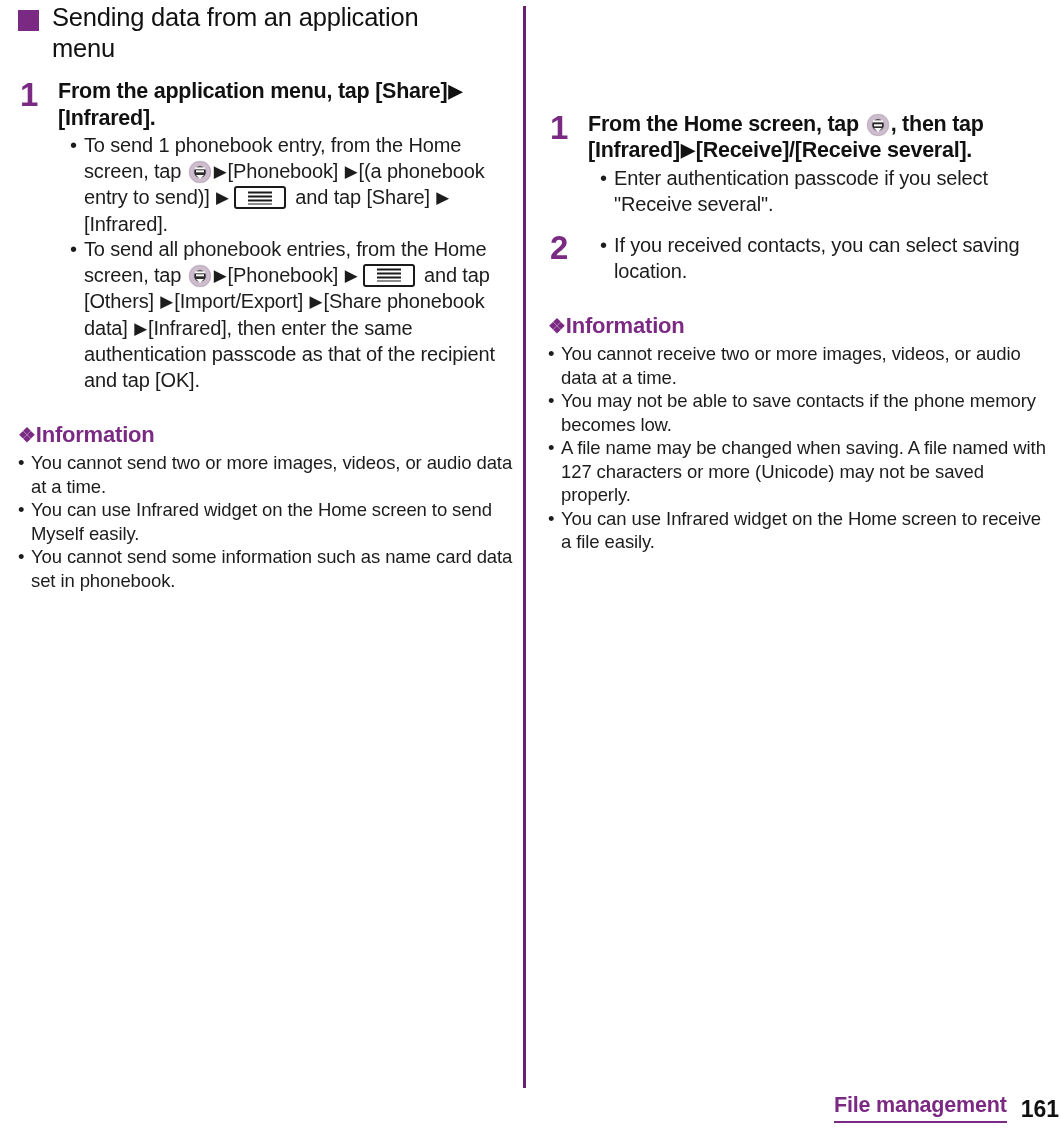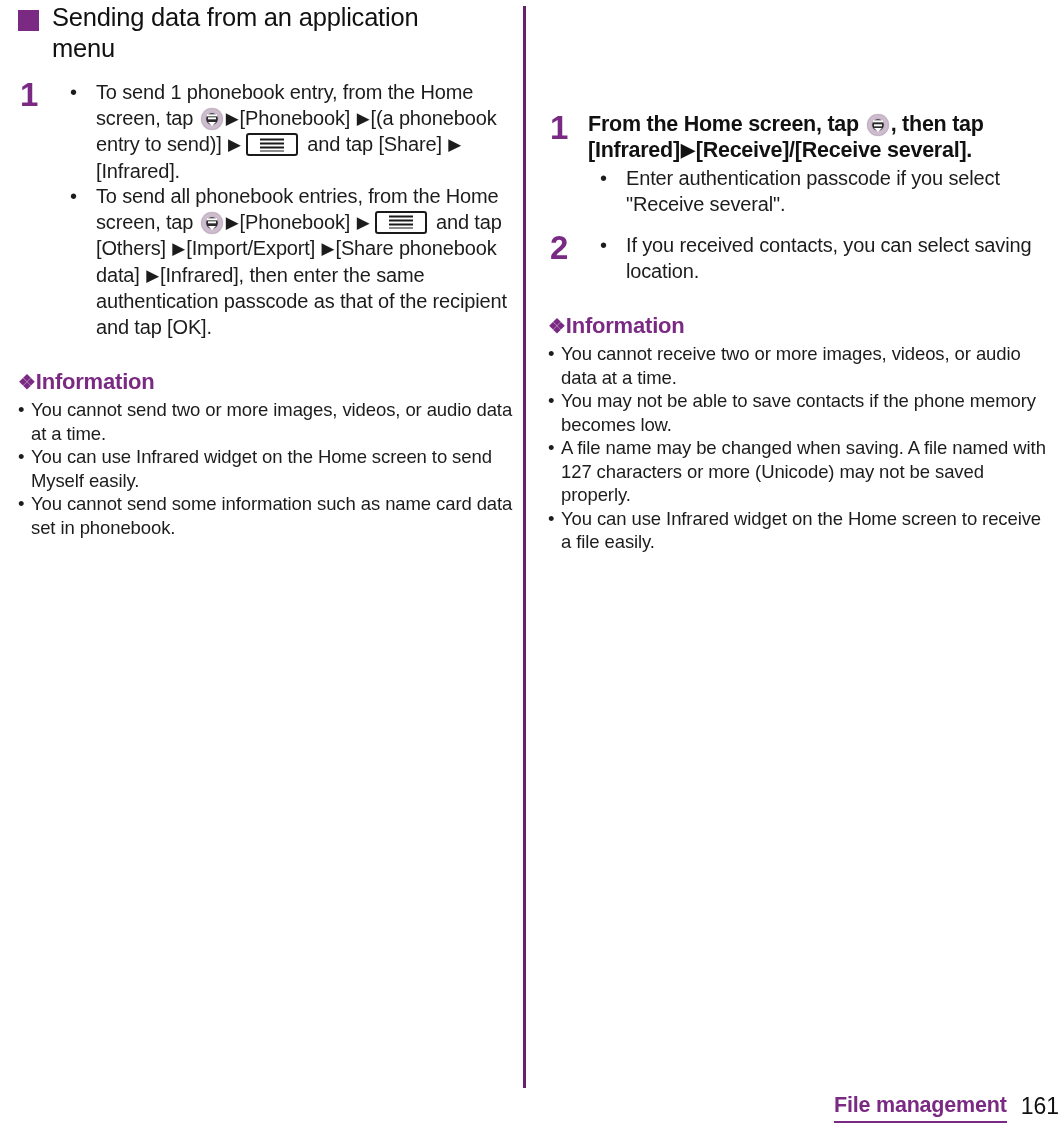--- a/index.html
+++ b/index.html
@@ -127,21 +127,21 @@
     margin-bottom: 0px;
   }
   ul.dots > li .dot {
     flex: 0 0 auto;
     width: 14px;
     text-align: left;
     font-size: 20px;
     line-height: 25.5px;
     color: #1c1c1c;
   }
-  ul.dots > li .txt { flex: 1 1 auto; margin-left: 12px; }
+  ul.dots > li .txt { flex: 1 1 auto; }
 
   .step-body ul.dots { padding-left: 12px; }
 
   
   .info-head {
     font-size: 22px;
     line-height: 28px;
     font-weight: 700;
     color: #7b2a84;
     margin-top: 28px;
@@ -239,56 +239,59 @@
       linear-gradient(#1a1a1a,#1a1a1a) 0 8px/24px 2px no-repeat,
       linear-gradient(#1a1a1a,#1a1a1a) 0 12px/24px 2px no-repeat;
   }
 
   
   .footer {
     position: absolute;
     right: 14px;
     bottom: 8px;
     display: flex;
-    align-items: flex-start;
+    align-items: flex-end;
     margin-top: 40px;
   }
   .footer-chapter {
     font-size: 21.5px;
     font-weight: 700;
     color: #7b2a84;
     border-bottom: 2.5px solid #7b2a84;
     padding-bottom: 3px;
     letter-spacing: -0.2px;
   }
   .footer-page {
     font-size: 23px;
     color: #111;
     margin-left: 14px;
-    font-weight: 400;
+    font-weight: 700;
   }
 </style>
 </head>
 <body>
 
 <div id="page">
 
   <div class="divider"></div>
 
   <div class="col" id="col-left">
 
     <div class="sec-head">
       <span class="sec-square"></span>
       <span class="sec-head-text">Sending data from an application menu</span>
     </div>
 
     <div class="step">
       <div class="step-num">1</div>
       <div class="step-body">
 
+        <div class="step-title">
+          <span>From the application menu, tap [Share]</span><span class="arrow">▶</span><span>[Infrared].</span>
+        </div>
 
         <ul class="dots">
 
           <li>
             <span class="dot">•</span>
             <span class="txt"><span>To send 1 phonebook entry, from the Home screen, tap </span><span class="app-icon"><span class="tri"></span></span><span class="arrow">▶</span><span>[Phonebook] </span><span class="arrow">▶</span><span>[(a phonebook entry to send)] </span><span class="arrow">▶</span><span class="menu-icon"></span><span> and tap [Share] </span><span class="arrow">▶</span><span>[Infrared].</span>
             </span>
           </li>
 
           <li>

